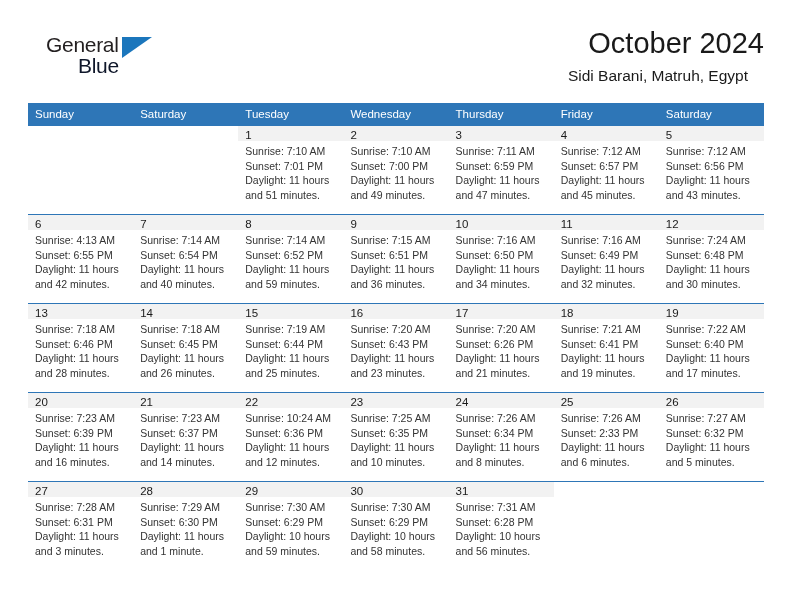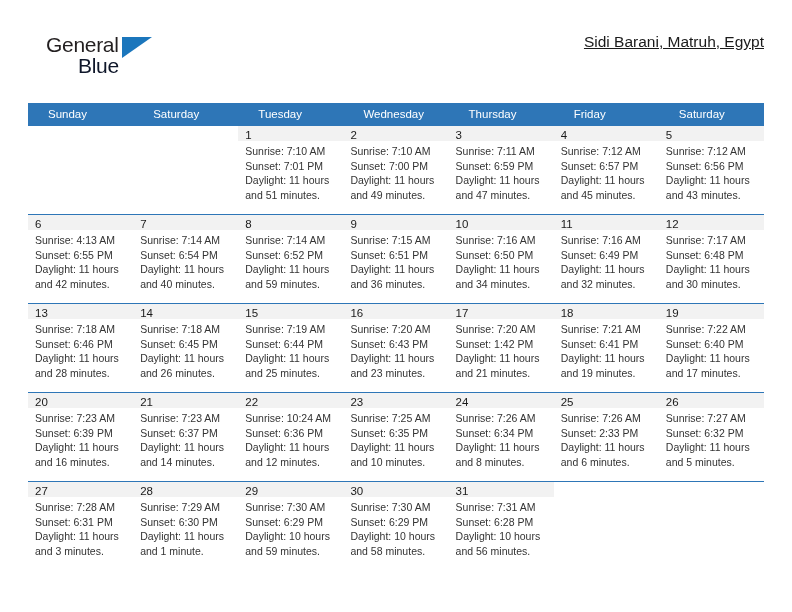--- a/index.html
+++ b/index.html
@@ -76,43 +76,42 @@
     color: #1a1a1a;
     line-height: 34px;
     font-weight: normal;
     margin: 0;
     white-space: nowrap;
   }
   .cal-subtitle {
     font-size: 15.5px;
     color: #1a1a1a;
     line-height: 20px;
-    margin: 6px 0 0 0;
+    margin: 6px 16px 0 0;
     white-space: nowrap;
-    text-decoration: underline;
   }
 
   
   .calendar {
     position: absolute;
     left: 28px;
     top: 103px;
     width: 736px;
     border-collapse: collapse;
     table-layout: fixed;
   }
   .calendar col { width: 105.14px; }
 
   thead th {
     background: #2e76b7;
     color: #ffffff;
     font-size: 11.5px;
     font-weight: normal;
     text-align: left;
-    padding: 5px 0 5px 20px;
+    padding: 5px 0 5px 7px;
     height: 13px;
     line-height: 13px;
     border: 0;
   }
 
   tbody tr.week-row > td {
     vertical-align: top;
     padding: 0;
     border-top: 1.5px solid #2e76b7;
     height: 88px;
@@ -152,20 +151,21 @@
 
   <div class="top-bar">
 
     <div class="logo">
       <span class="logo-general">General</span>
       <span class="logo-tri"></span>
       <span class="logo-blue">Blue</span>
     </div>
 
     <div class="title-block">
+      <h1 class="cal-title">October 2024</h1>
       <p class="cal-subtitle">Sidi Barani, Matruh, Egypt</p>
     </div>
 
   </div>
 
   <table class="calendar">
     <colgroup>
       <col>
         <col>
         <col>
@@ -317,21 +317,21 @@
                 <div>Sunset: 6:49 PM</div>
                 <div>Daylight: 11 hours</div>
                 <div>and 32 minutes.</div>
               </div>
             </div>
           </td>
           <td>
             <div class="cell has-day">
               <div class="daynum-band">12</div>
               <div class="cell-body">
-                <div>Sunrise: 7:17 AM</div>
+                <div>Sunrise: 7:24 AM</div>
                 <div>Sunset: 6:48 PM</div>
                 <div>Daylight: 11 hours</div>
                 <div>and 30 minutes.</div>
               </div>
             </div>
           </td>
         </tr>
         <tr class="week-row">
           <td>
             <div class="cell has-day">
@@ -375,21 +375,21 @@
                 <div>Daylight: 11 hours</div>
                 <div>and 23 minutes.</div>
               </div>
             </div>
           </td>
           <td>
             <div class="cell has-day">
               <div class="daynum-band">17</div>
               <div class="cell-body">
                 <div>Sunrise: 7:20 AM</div>
-                <div>Sunset: 1:42 PM</div>
+                <div>Sunset: 6:26 PM</div>
                 <div>Daylight: 11 hours</div>
                 <div>and 21 minutes.</div>
               </div>
             </div>
           </td>
           <td>
             <div class="cell has-day">
               <div class="daynum-band">18</div>
               <div class="cell-body">
                 <div>Sunrise: 7:21 AM</div>

